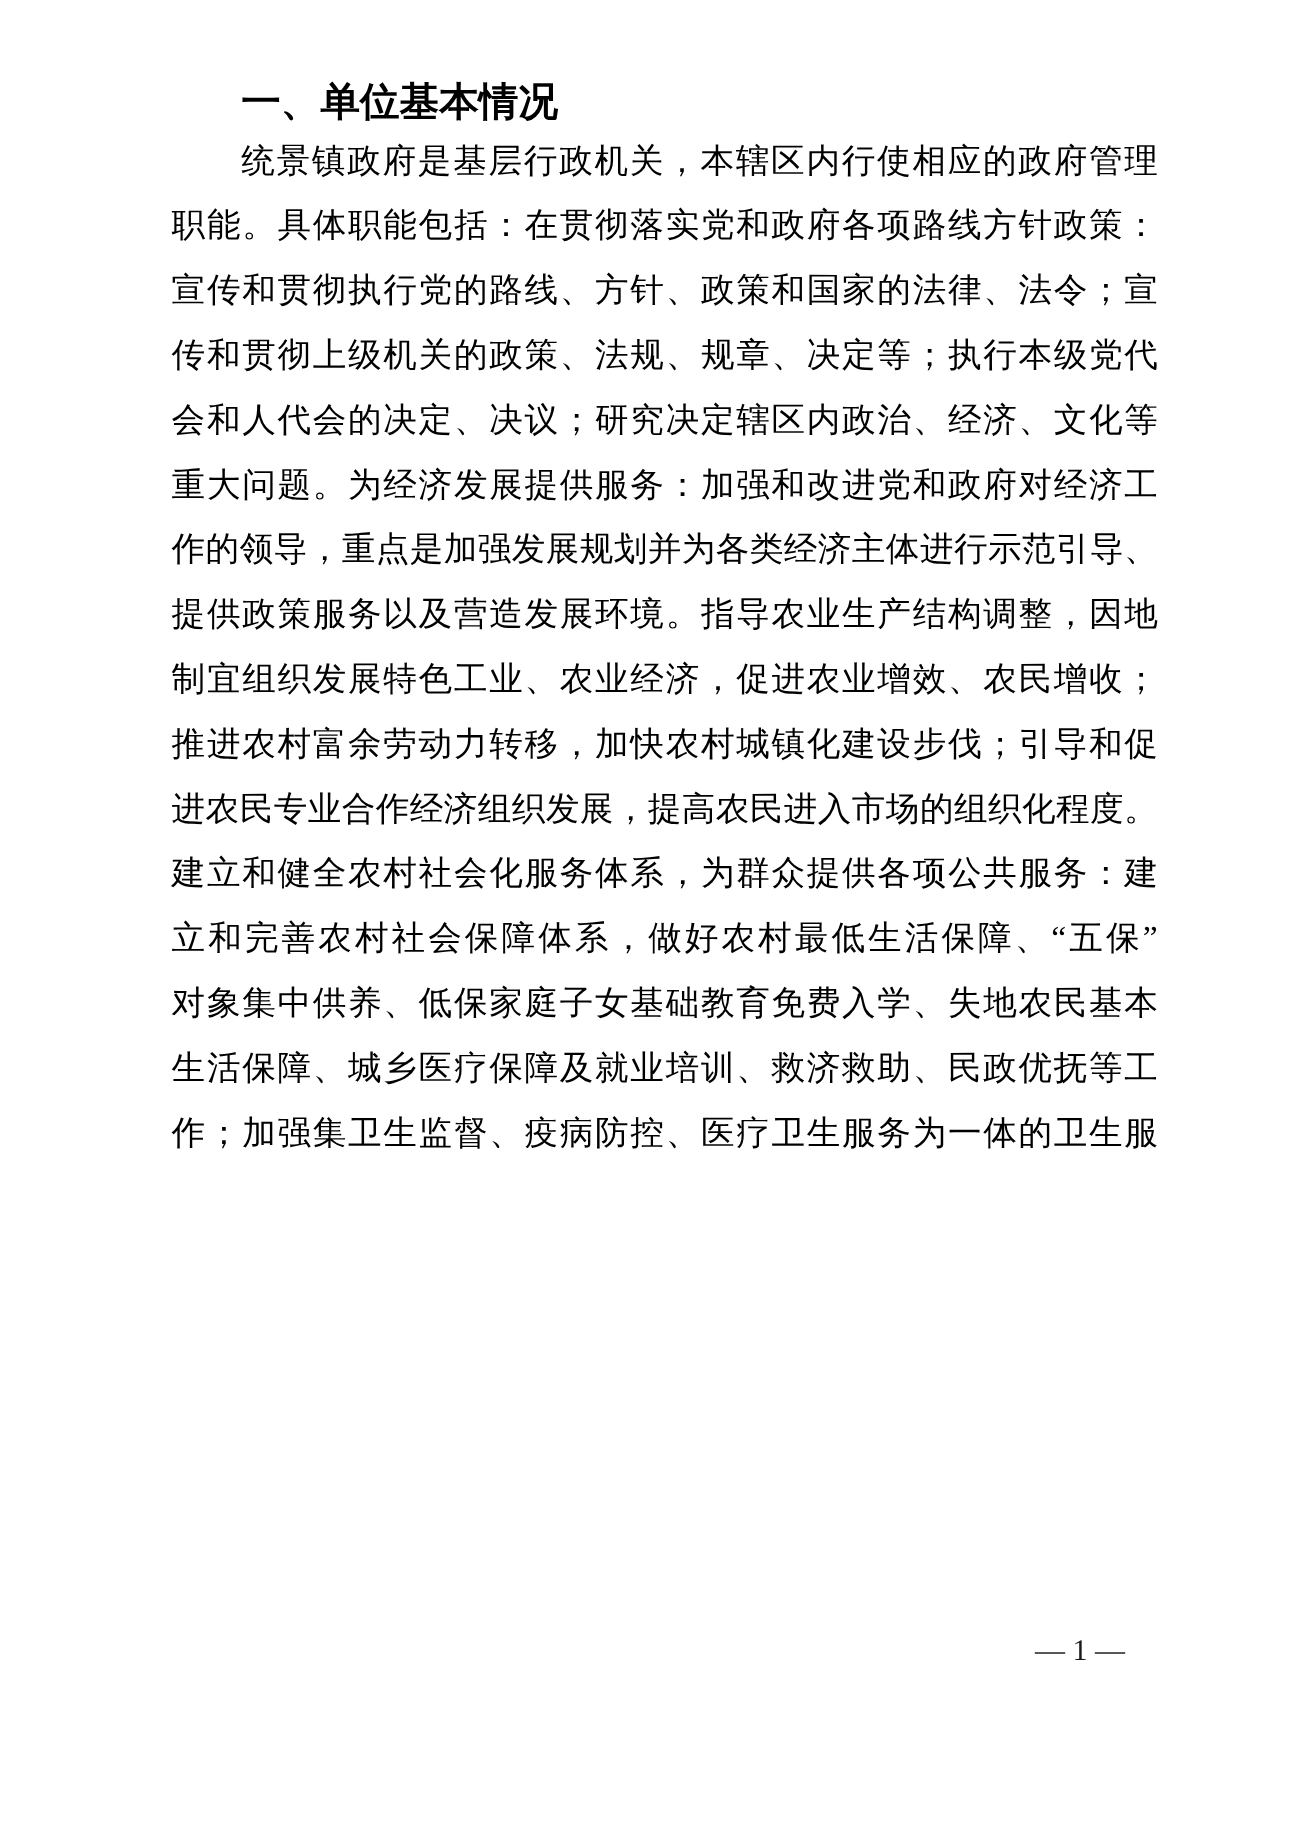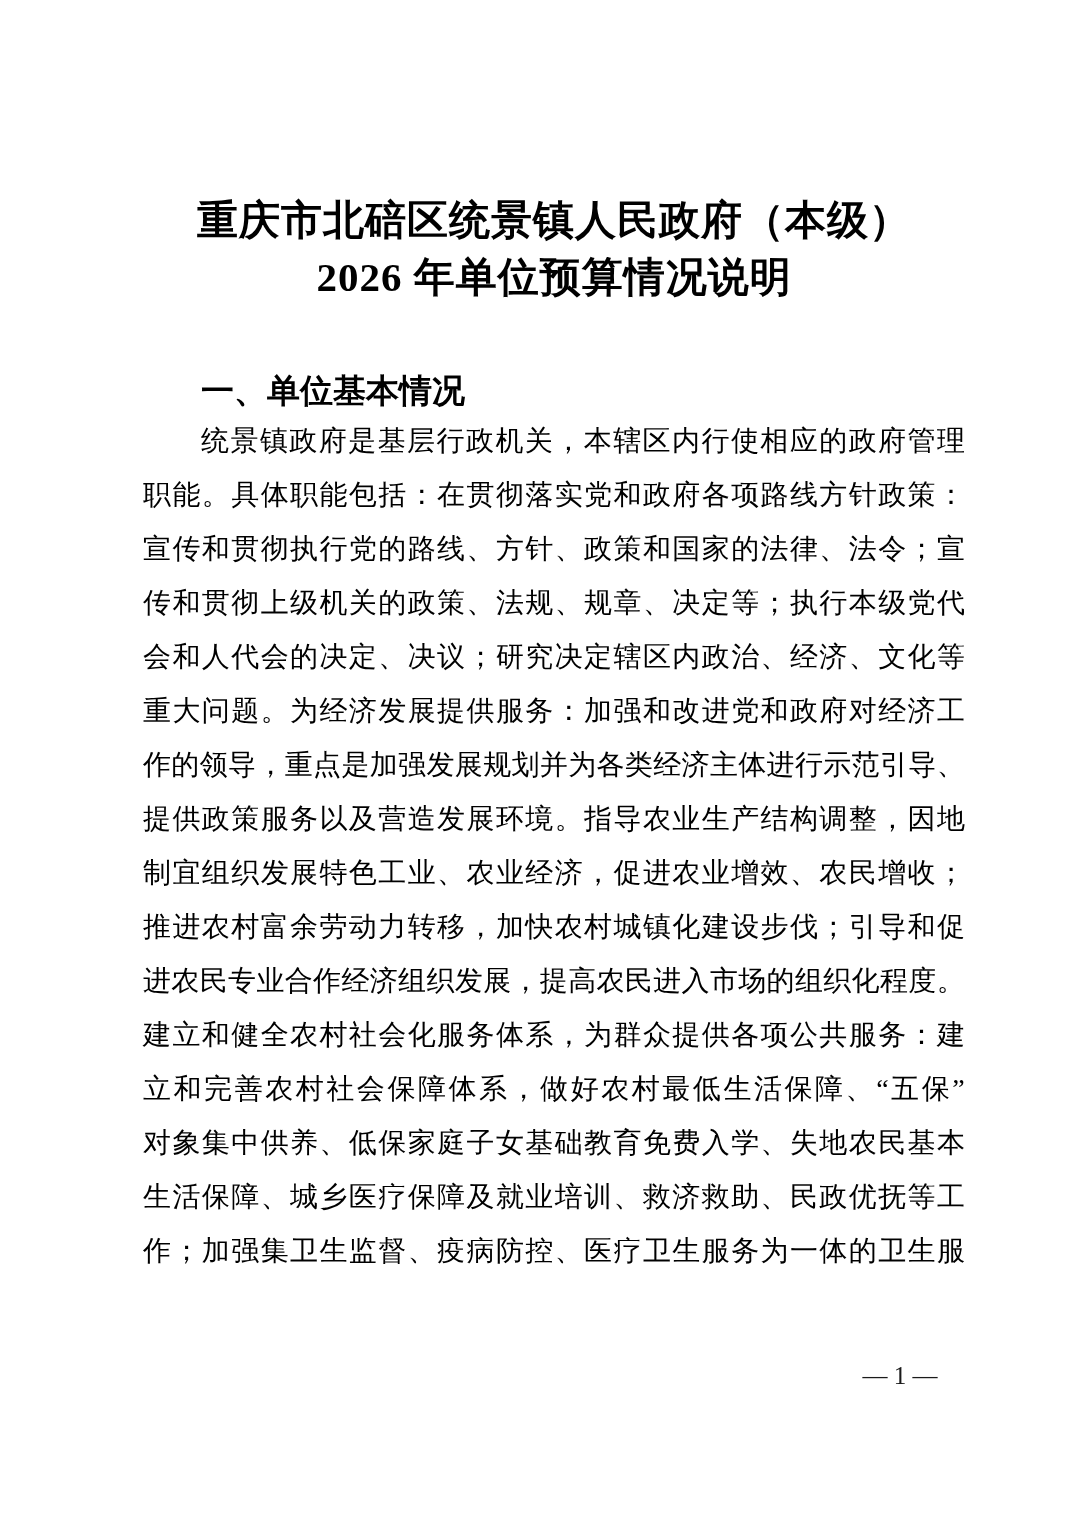--- a/index.html
+++ b/index.html
@@ -76,24 +76,20 @@
     line-height: 32px;
     color: #1a1a1a;
     font-family: "Liberation Serif", serif;
   }
 </style>
 </head>
 <body>
 
 <div class="page">
   <div class="content">
-    <h1 class="title">
-      <div>重庆市北碚区统景镇人民政府（本级）</div>
-      <div>2026 年单位预算情况说明</div>
-    </h1>
     <div class="heading1">一、单位基本情况</div>
     <div class="paragraph">
         <div class="bodyline first">
           <span>统</span>
           <span>景</span>
           <span>镇</span>
           <span>政</span>
           <span>府</span>
           <span>是</span>
           <span>基</span>

